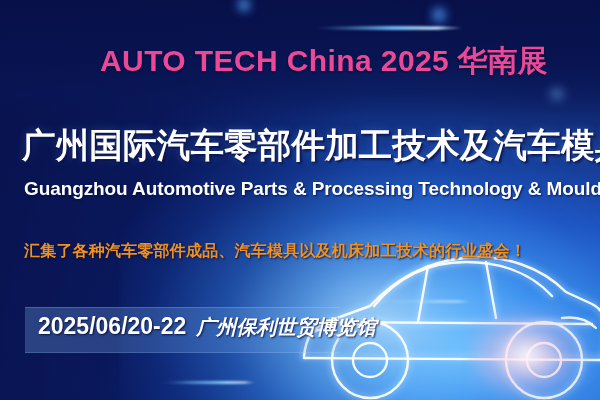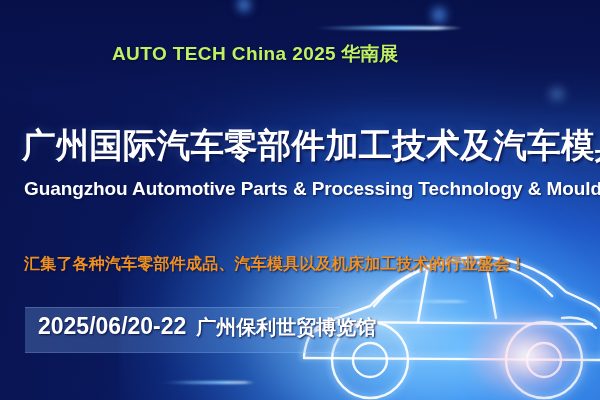--- a/index.html
+++ b/index.html
@@ -96,23 +96,23 @@
 
   
   .logo{
     position:absolute;left:8px;top:33px;
     width:108px;height:52px;
   }
   .logo svg{display:block;width:100%;height:100%;overflow:visible;}
 
   
   .kicker{
-    position:absolute;left:112px;top:41px;
-    font-size:19px;font-weight:700;letter-spacing:.4px;
-    color:#bef264;
+    position:absolute;left:100px;top:41px;
+    font-size:30px;font-weight:700;letter-spacing:.4px;
+    color:#ec4899;
     white-space:nowrap;
     text-shadow:0 1px 2px rgba(0,0,0,.55);
   }
   .kicker .cn{letter-spacing:0;}
 
   .headline{
     position:absolute;left:22px;top:123px;
     font-size:34px;font-weight:700;
     color:#ffffff;
     letter-spacing:0.2px;
@@ -127,21 +127,21 @@
   .subtitle{
     position:absolute;left:24px;top:178px;
     font-size:19px;font-weight:600;
     color:#ffffff;
     letter-spacing:-0.1px;
     white-space:nowrap;
     text-shadow:1px 1px 2px rgba(5,14,62,.8);
   }
 
   .tagline{
-    position:absolute;left:24px;top:254px;
+    position:absolute;left:24px;top:241px;
     font-size:16px;font-weight:700;
     color:#f0901f;
     letter-spacing:.2px;
     white-space:nowrap;
     text-shadow:1px 1px 2px rgba(5,14,62,.85);
   }
 
   .datebar{
     position:absolute;left:25px;top:307px;
     width:315px;height:44px;
@@ -149,21 +149,21 @@
     border-top:1px solid rgba(190,220,255,0.22);
     border-bottom:1px solid rgba(190,220,255,0.18);
   }
   .datebar-text{
     position:absolute;left:38px;top:313px;
     font-size:23px;font-weight:600;
     color:#ffffff;
     white-space:nowrap;
     text-shadow:1px 1px 2px rgba(5,14,62,.9);
   }
-  .datebar-text .venue{font-size:20px;font-weight:700;margin-left:10px;}
+  .datebar-text .venue{font-size:20px;font-weight:700;margin-left:10px;font-style:italic;}
 </style>
 </head>
 <body>
 
 <div class="banner">
 
   <div class="bg-base"></div>
   <div class="bg-left-dark"></div>
   <div class="bg-top-dark"></div>
   <div class="bg-bottom-glow"></div>

